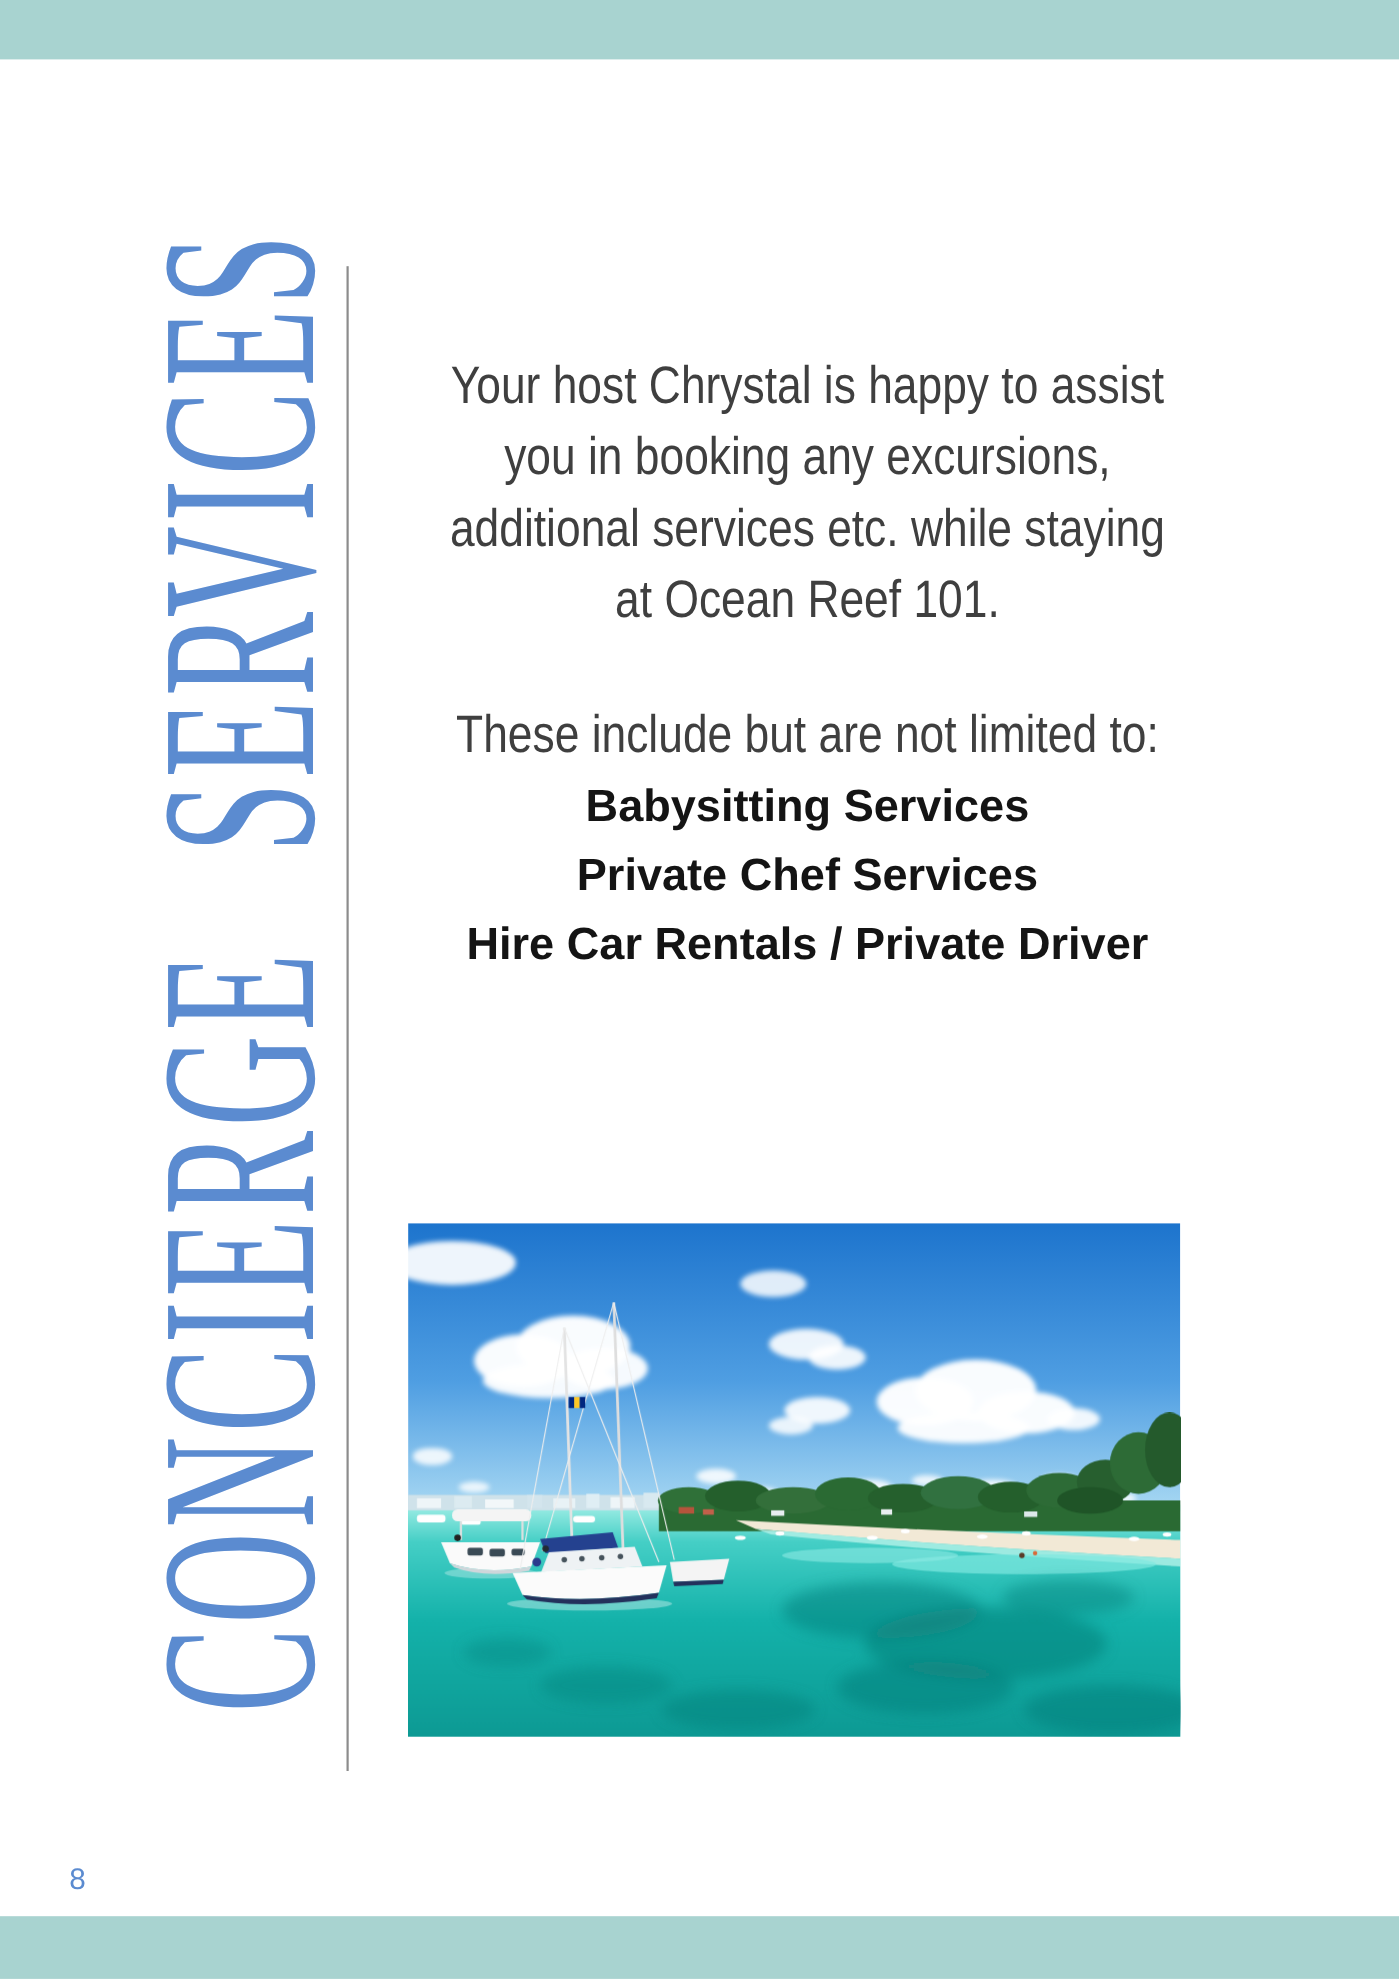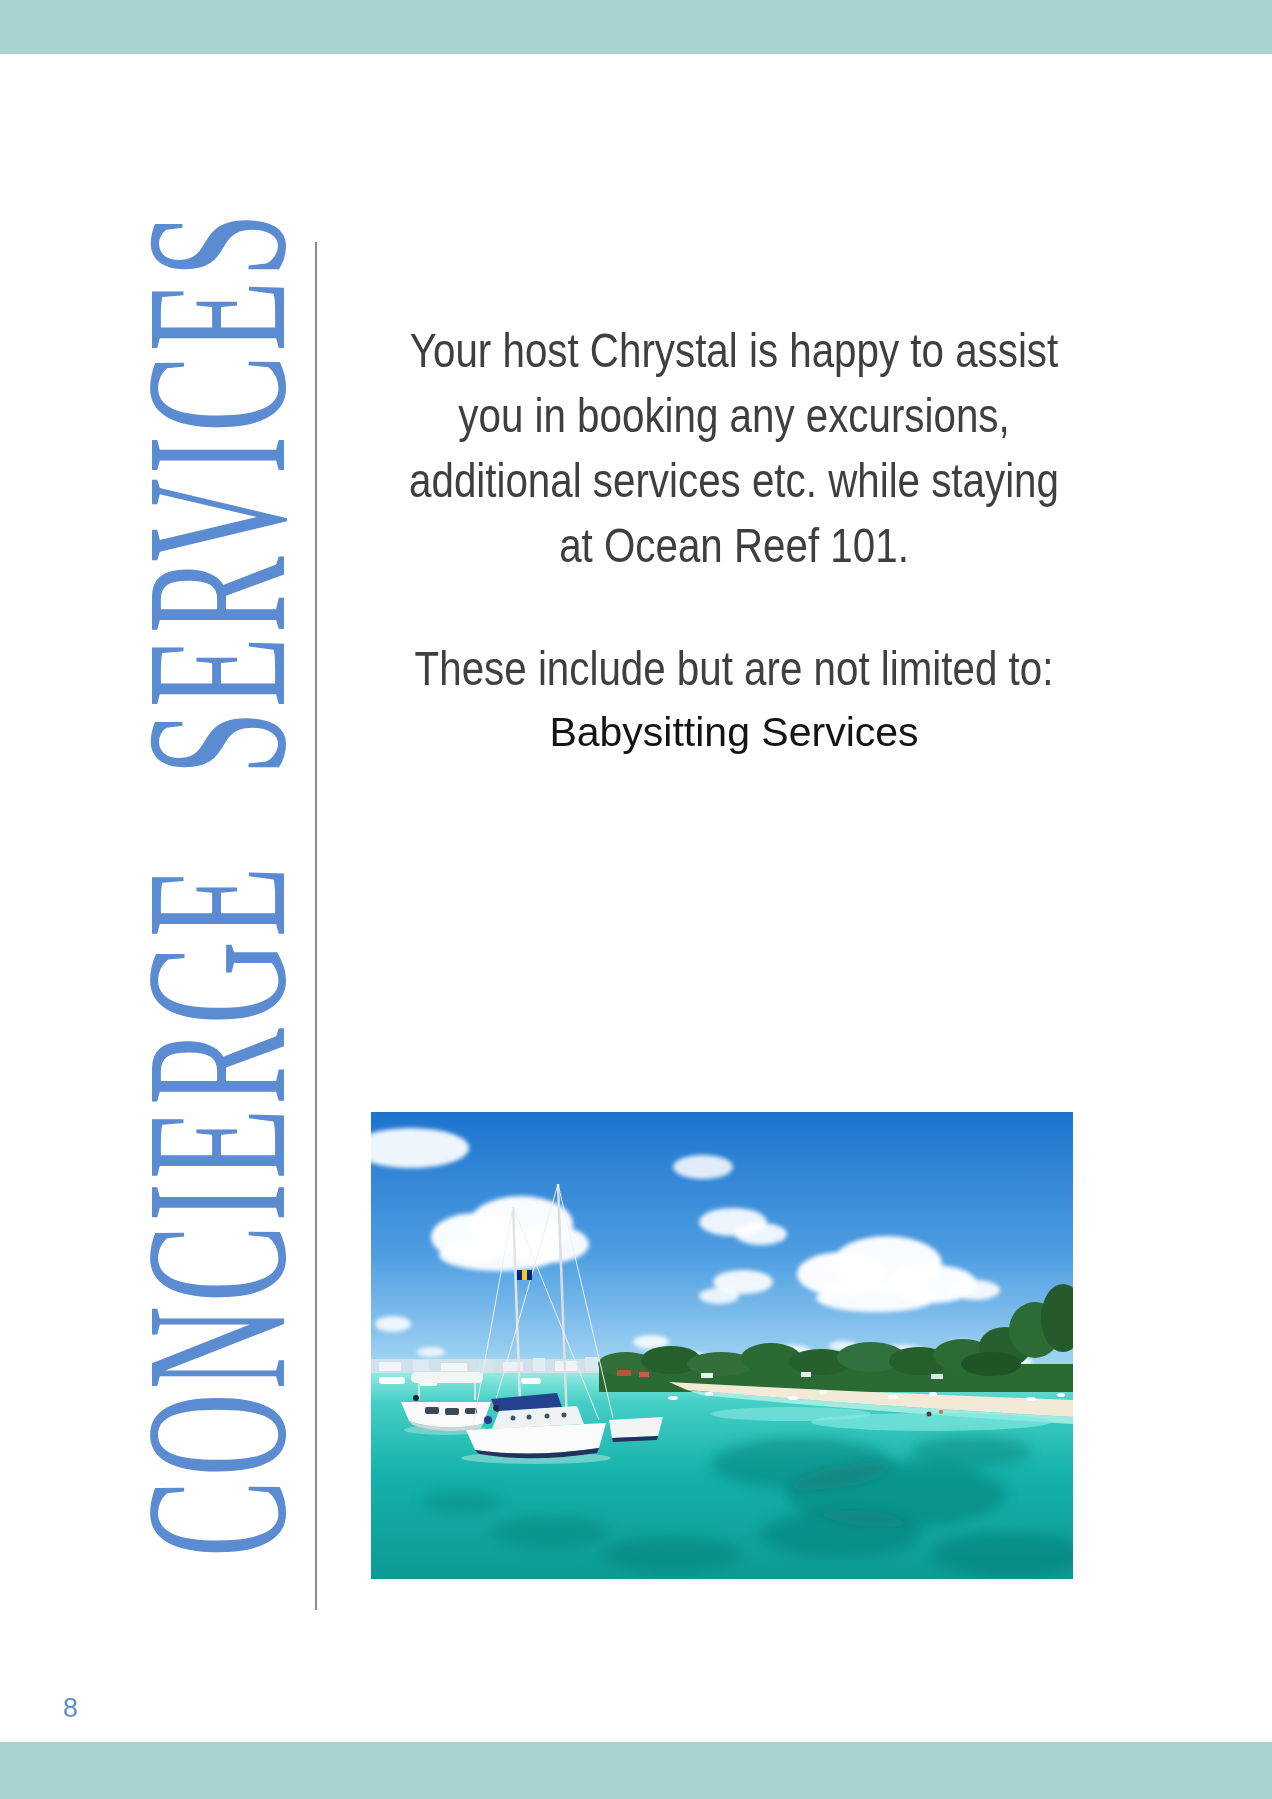--- a/index.html
+++ b/index.html
@@ -29,21 +29,21 @@
 
   .content { position:absolute; left:316px; top:318px; width:804px; text-align:center;margin-left:16px; }
   .light-line {
     font-size:48px; line-height:65px; font-weight:400; color:#3f3f3f;
     transform:scaleX(0.84); transform-origin:50% 0;
     white-space:nowrap;
   }
   .spacer { height:58px; }
   .services-list { margin-top:0; }
   .service-line {
-    font-size:41px; line-height:63px; font-weight:400; color:#141414;
+    font-size:41px; line-height:63px; font-weight:700; color:#141414;
     white-space:nowrap;
   }
 
   .photo-frame { position:absolute; left:371px; top:1112px; width:702px; height:467px; }
   .photo-frame svg { display:block; width:702px; height:467px; }
 
   .page-number {
     position:absolute; left:63px; top:1693px;
     font-size:27px; color:#5b8bd0; font-weight:400;
   }
@@ -63,20 +63,22 @@
 
   <div class="content">
     <div class="light-line">Your host Chrystal is happy to assist</div>
     <div class="light-line">you in booking any excursions,</div>
     <div class="light-line">additional services etc. while staying</div>
     <div class="light-line">at Ocean Reef 101.</div>
     <div class="spacer"></div>
     <div class="light-line">These include but are not limited to:</div>
     <div class="services-list">
       <div class="service-line">Babysitting Services</div>
+      <div class="service-line">Private Chef Services</div>
+      <div class="service-line">Hire Car Rentals / Private Driver</div>
     </div>
   </div>
 
   <div class="photo-frame">
     <svg viewBox="0 0 702 467" xmlns="http://www.w3.org/2000/svg">
       <defs>
         <linearGradient id="sky" x1="0" y1="0" x2="0" y2="1">
           <stop offset="0" stop-color="#1d74cd"></stop>
           <stop offset="0.55" stop-color="#4f9ee2"></stop>
           <stop offset="1" stop-color="#a9d9f3"></stop>

